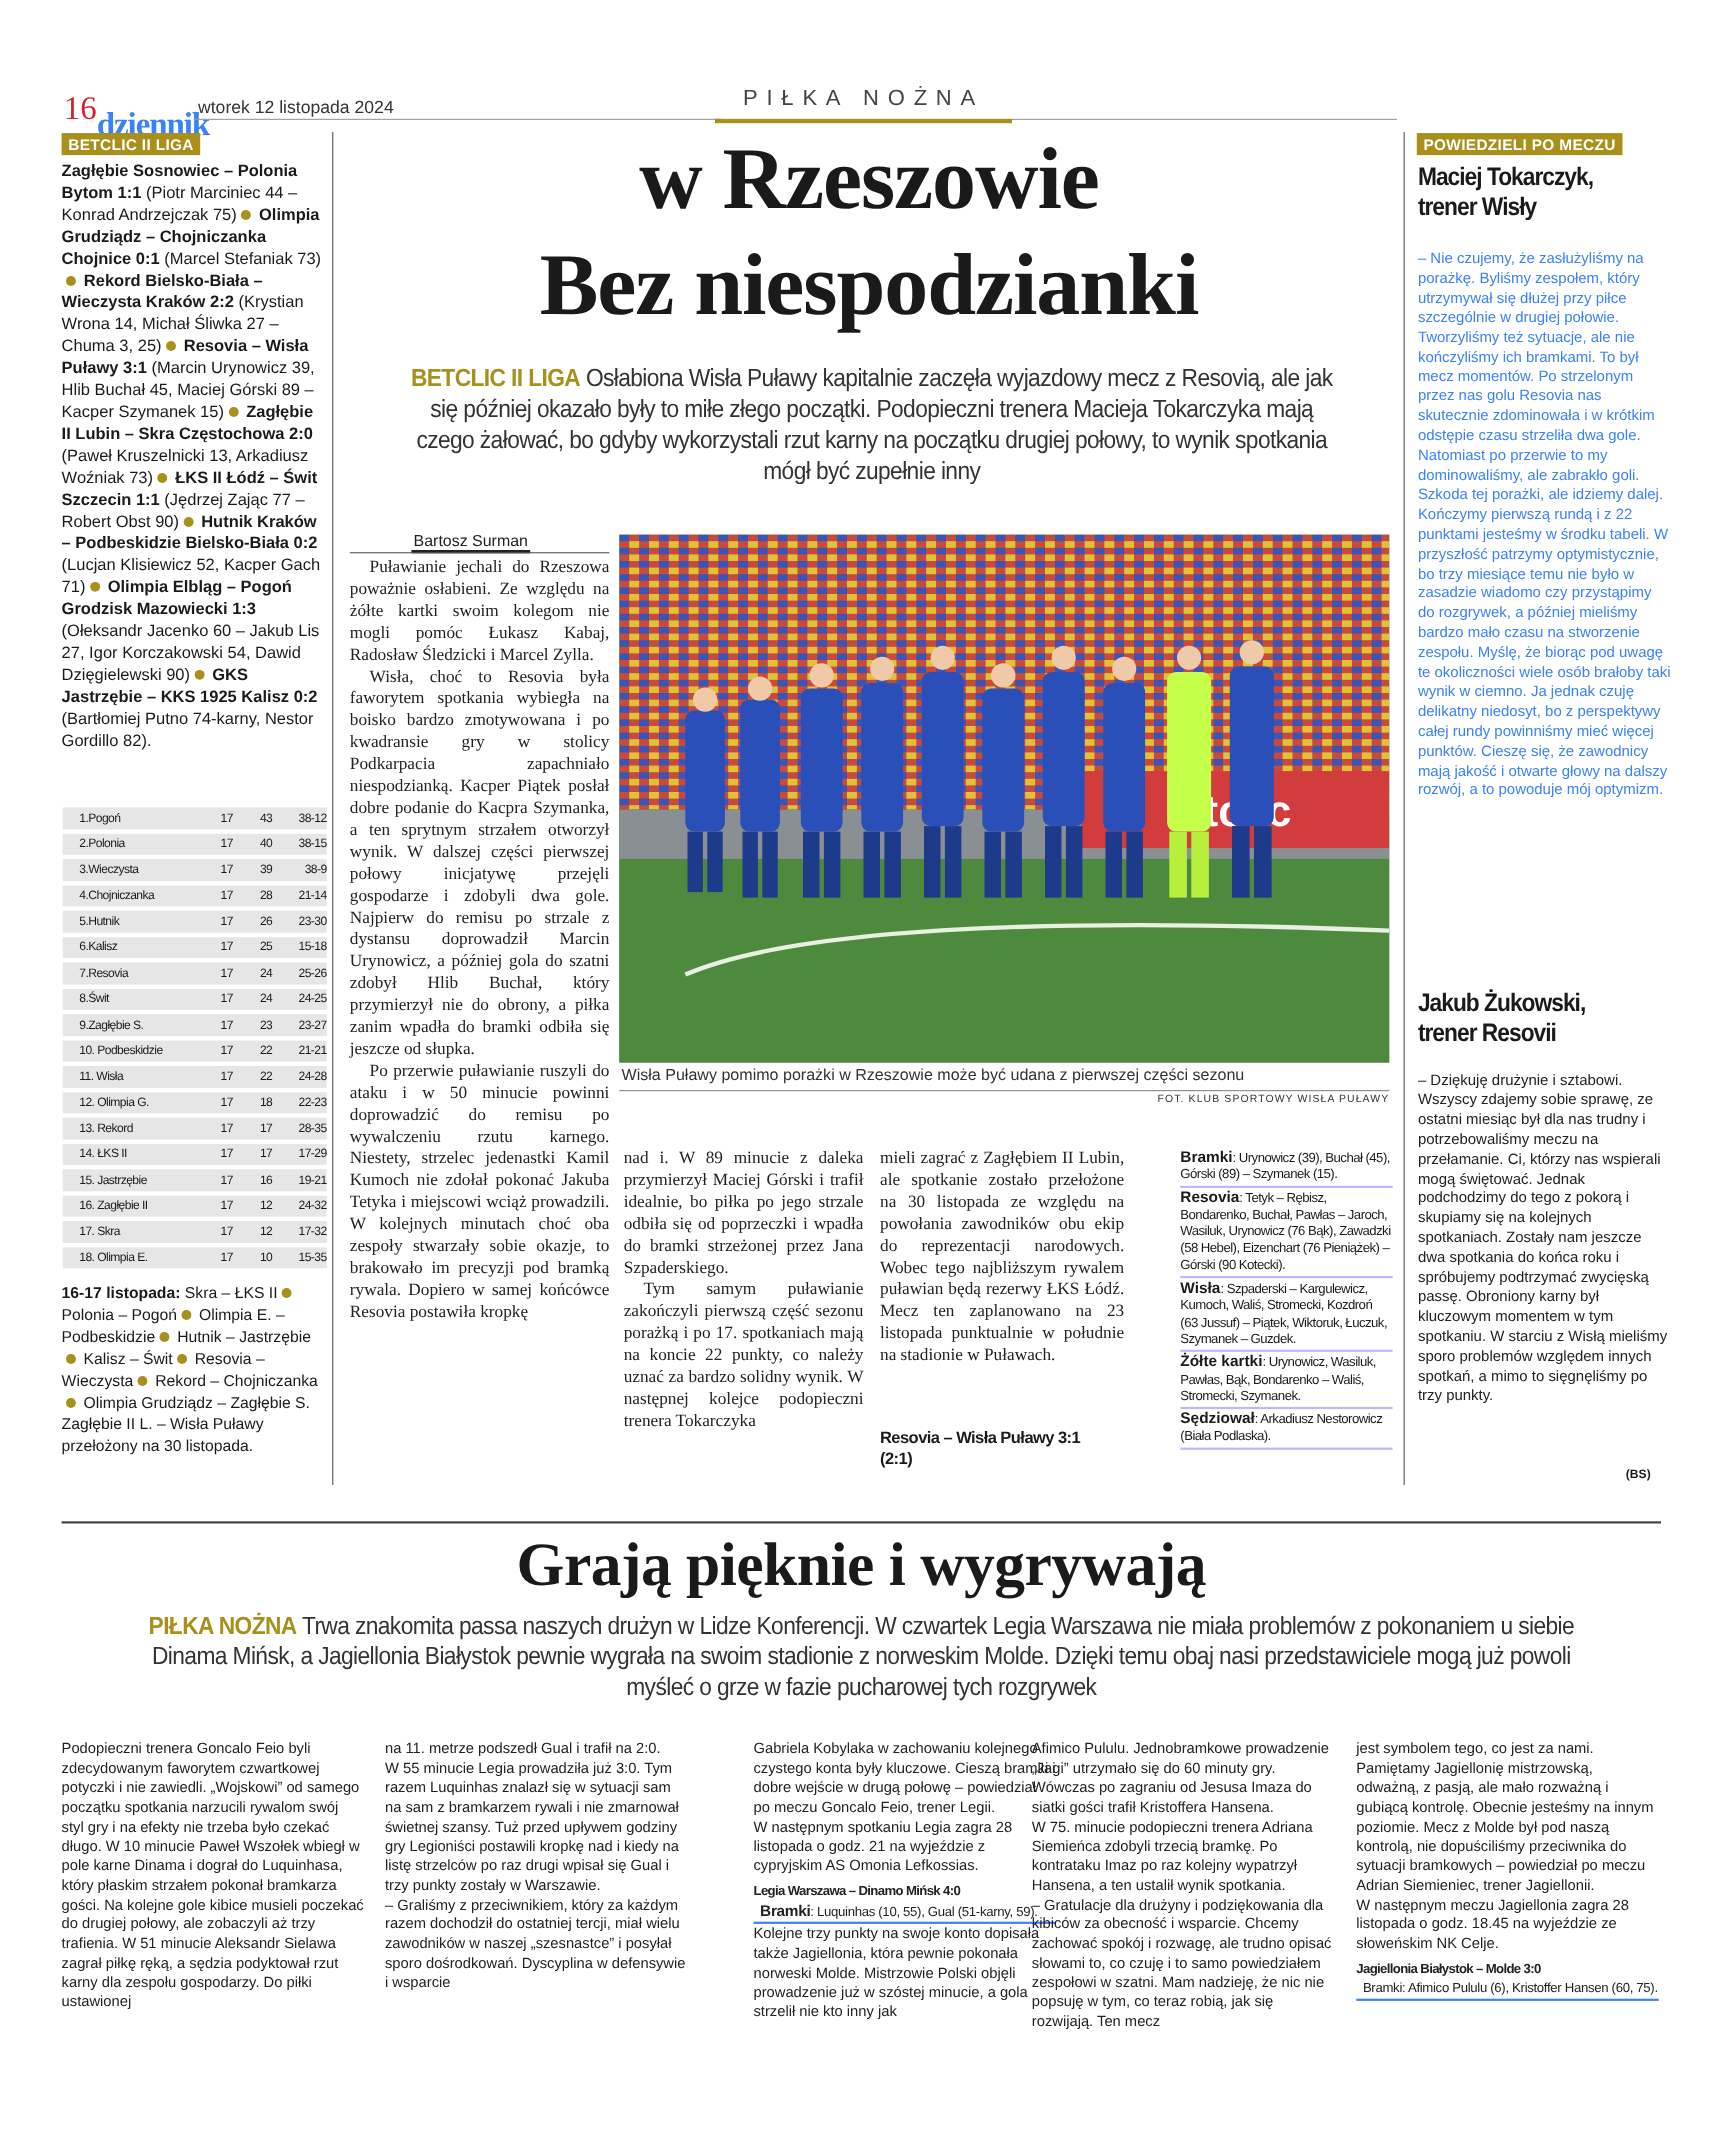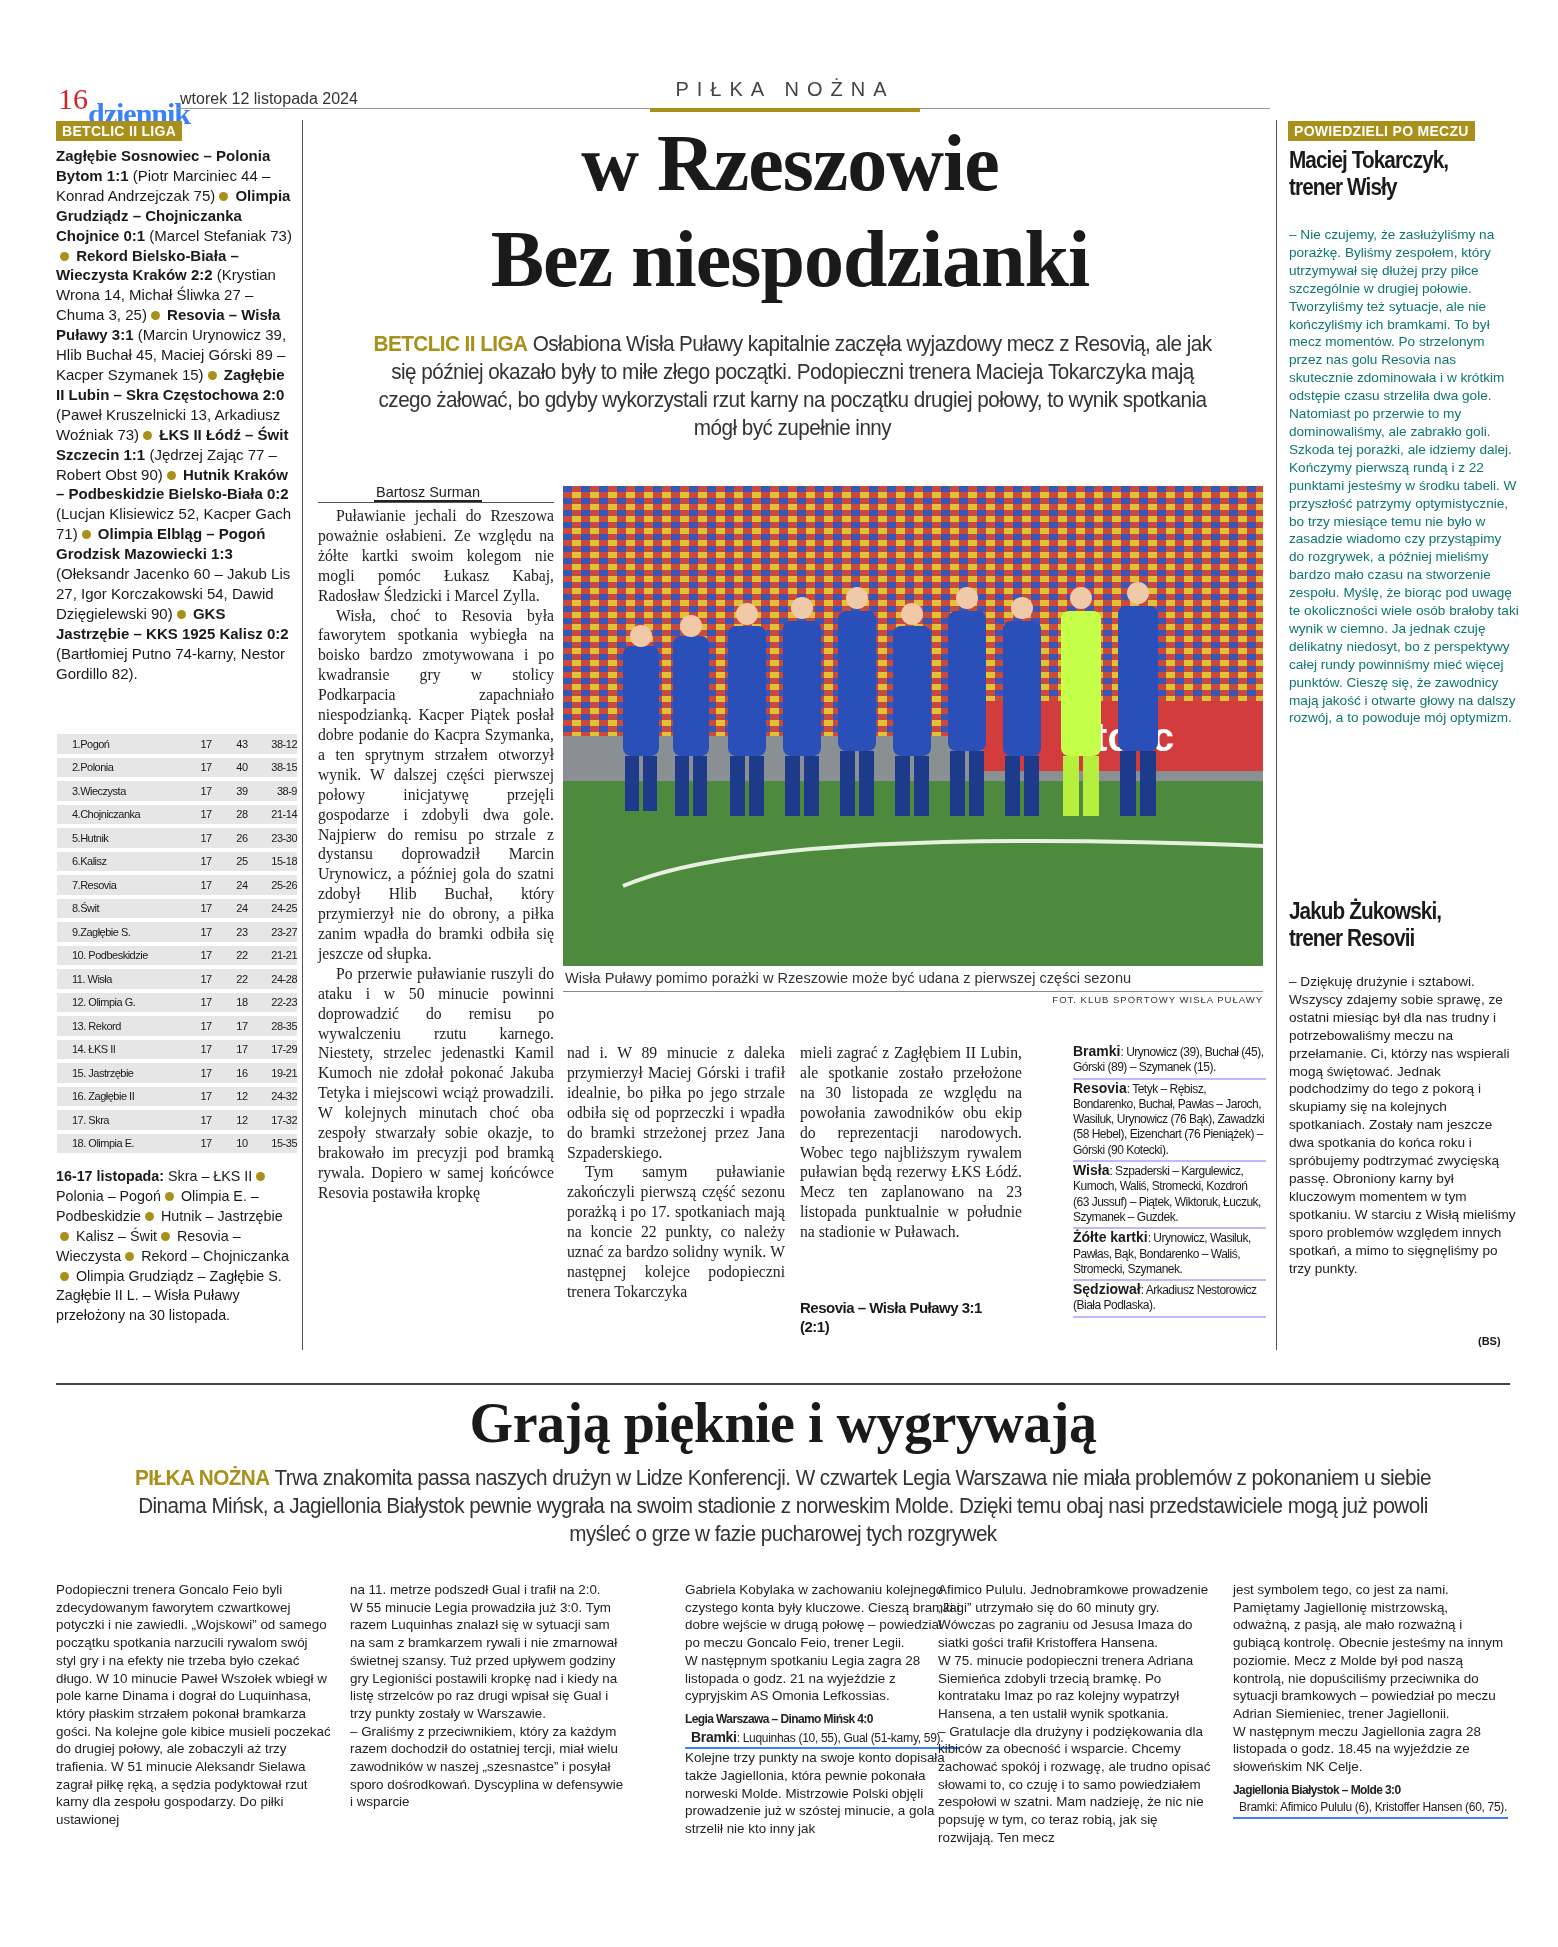--- a/index.html
+++ b/index.html
@@ -56,21 +56,21 @@
   
   #stats { left: 1048px; top: 1043px; width: 218px; font-size: 12px; line-height: 15.3px; letter-spacing: -.5px; }
   .stat { border-bottom: 2px solid #c4b5fd; padding: 1px 0 2px 0; margin-left: 25px; }
   .stat b { font-size: 14px; letter-spacing: 0; }
 
   
   #col-divider-2 { left: 1276px; top: 120px; width: 1px; height: 1230px; background: #555; }
   #right-tag { left: 1288px; top: 121px; }
   .quote-head { font-family: "Liberation Sans", sans-serif; font-weight: bold; font-size: 23px; line-height: 27px; letter-spacing: -1px; transform: scaleX(.9); transform-origin: left top; }
   #q1-head { left: 1289px; top: 147px; width: 260px; }
-  #q1-body { left: 1289px; top: 226px; width: 230px; font-size: 13.6px; line-height: 17.9px; color: #0f766e; }
+  #q1-body { left: 1289px; top: 226px; width: 230px; font-size: 13.6px; line-height: 17.9px; color: #3b82f6; }
   #q2-head { left: 1289px; top: 898px; width: 260px; }
   #q2-body { left: 1289px; top: 973px; width: 230px; font-size: 13.6px; line-height: 17.9px; color: #222; }
   #q2-sign { left: 1478px; top: 1335px; font-size: 11px; font-weight: bold; }
 
   #section-divider { left: 56px; top: 1383px; width: 1454px; height: 2px; background: #444; }
 
   
   #headline2 { left: 56px; top: 1388px; width: 1454px; text-align: center; font-family: "Liberation Serif", serif; font-weight: bold; font-size: 56px; line-height: 70px; letter-spacing: -.5px; }
   #lead2 { left: 56px; top: 1464px; width: 1454px; text-align: center; font-size: 22.5px; line-height: 28px; color: #333; letter-spacing: -.6px; transform: scaleX(.92); transform-origin: center top; }
   #lead2 .kicker { font-weight: bold; color: #a8901a; }

